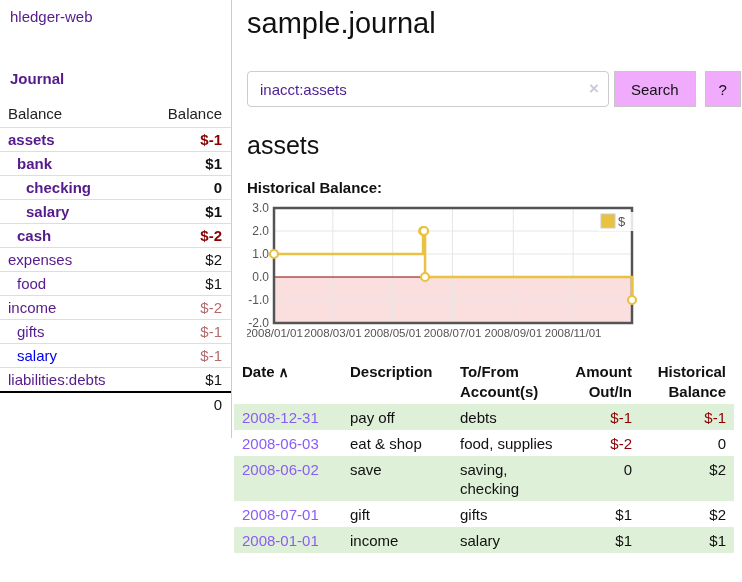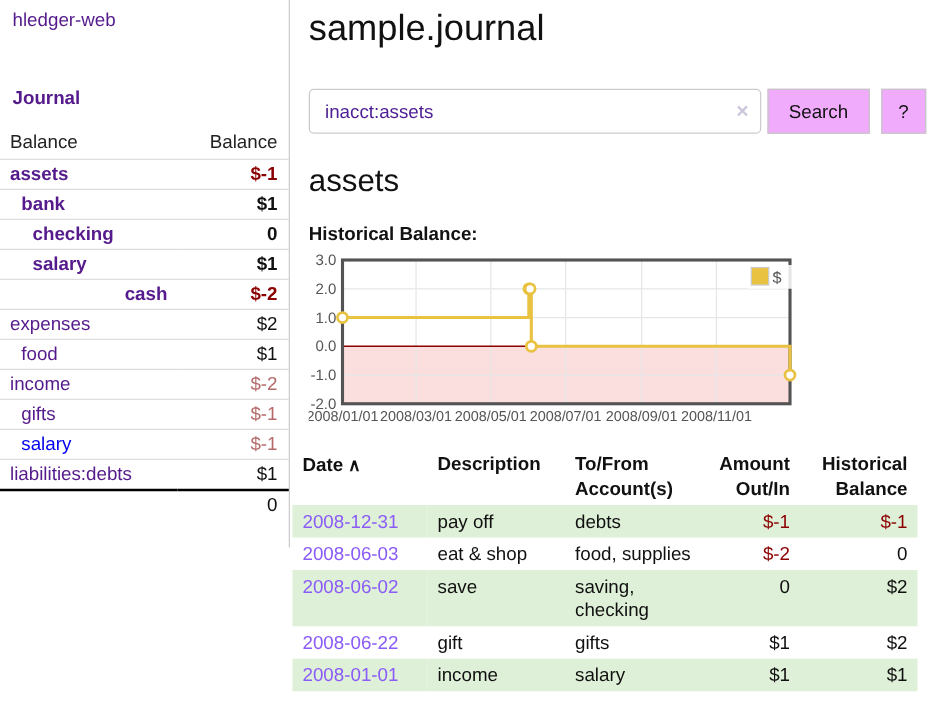--- a/index.html
+++ b/index.html
@@ -83,21 +83,21 @@
         </tr>
         <tr class="acct-row bold">
           <td style="padding-left: 26px;"><a class="vis">checking</a></td>
           <td class="bal ">0</td>
         </tr>
         <tr class="acct-row bold">
           <td style="padding-left: 26px;"><a class="vis">salary</a></td>
           <td class="bal ">$1</td>
         </tr>
         <tr class="acct-row bold">
-          <td style="padding-left: 17px; text-align: right;"><a class="vis">cash</a></td>
+          <td style="padding-left: 17px;"><a class="vis">cash</a></td>
           <td class="bal neg-strong">$-2</td>
         </tr>
         <tr class="acct-row">
           <td style="padding-left: 8px;"><a class="vis">expenses</a></td>
           <td class="bal ">$2</td>
         </tr>
         <tr class="acct-row">
           <td style="padding-left: 17px;"><a class="vis">food</a></td>
           <td class="bal ">$1</td>
         </tr>
@@ -225,21 +225,21 @@
           <td class="num">0</td>
         </tr>
         <tr>
           <td><a>2008-06-02</a></td>
           <td>save</td>
           <td>saving, checking</td>
           <td class="num">0</td>
           <td class="num">$2</td>
         </tr>
         <tr>
-          <td><a>2008-06-22</a></td>
+          <td><a>2008-07-01</a></td>
           <td>gift</td>
           <td>gifts</td>
           <td class="num">$1</td>
           <td class="num">$2</td>
         </tr>
         <tr>
           <td><a>2008-01-01</a></td>
           <td>income</td>
           <td>salary</td>
           <td class="num">$1</td>

